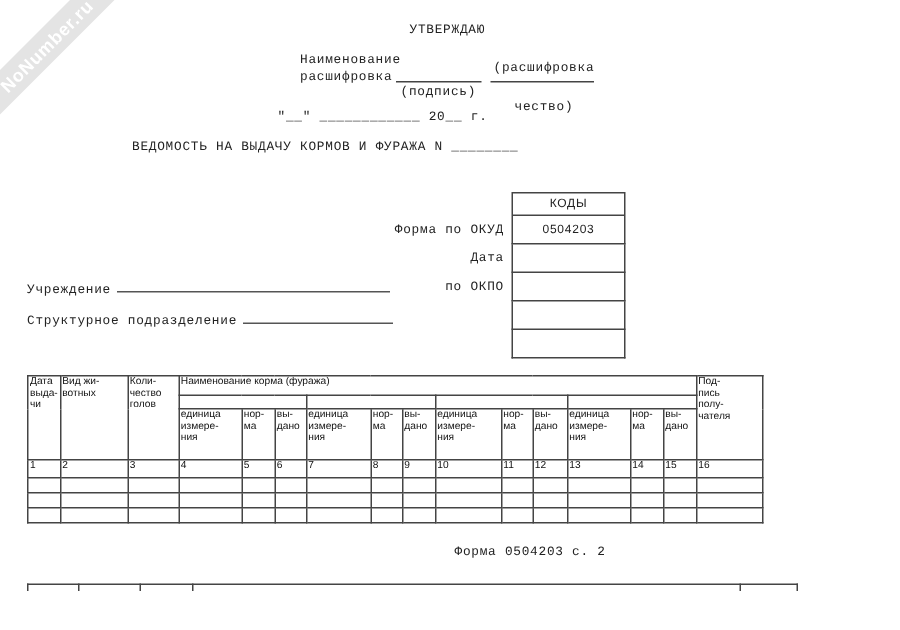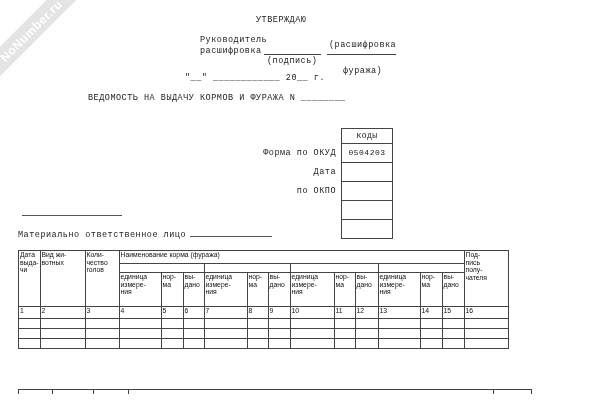--- a/index.html
+++ b/index.html
@@ -12,21 +12,21 @@
   .rule{border-top:1px solid #444;height:0;}
   .fill{display:inline-block;border-bottom:1px solid #555;height:8px;vertical-align:baseline;margin-left:4px;}
 
   
   .wm{position:absolute;left:-30px;top:20px;width:122px;height:21px;background:#e4e4e4;
       transform:rotate(-45deg);display:flex;align-items:center;justify-content:center;}
   .wm span{color:#ffffff;font-family:"Liberation Sans",sans-serif;font-weight:bold;
       font-size:12px;letter-spacing:0.5px;}
 
   
-  .codes{position:absolute;left:341px;top:128px;width:52px;font-family:Liberation Mono, monospace;}
+  .codes{position:absolute;left:341px;top:128px;width:76px;font-family:Liberation Sans, sans-serif;}
   .codes-h{border:1px solid #444;height:14px;line-height:14px;text-align:center;font-size:8px;letter-spacing:0.5px;}
   .codes-r{border:1px solid #444;border-top:none;height:18px;line-height:18px;text-align:center;font-size:8px;letter-spacing:0.5px;}
 
   
   .grid{position:absolute;left:18px;top:250px;border-collapse:collapse;table-layout:fixed;
         font-family:"Liberation Sans",sans-serif;font-size:6.8px;color:#111;}
   .grid td{border:1px solid #444;padding:0 1px;vertical-align:top;line-height:7.6px;
         overflow:hidden;text-align:left;}
   .prewrap{white-space:pre-line;}
   tr.blankrow td{height:8px;}
@@ -39,50 +39,50 @@
 </style>
 </head>
 <body>
 
 <div class="page">
 
   <div class="wm">
     <span>NoNumber.ru</span>
   </div>
 
-  <div class="mono abs" style="left:256px;top:15px">УТВЕРЖДАЮ</div>
-  <div class="mono abs" style="left:200px;top:35px">Руководитель</div>
+  <div class="mono abs" style="left:273px;top:15px">УТВЕРЖДАЮ</div>
+  <div class="mono abs" style="left:200px;top:35px">Наименование</div>
   <div class="mono abs" style="left:200px;top:46px">расшифровка</div>
   <div class="rule abs" style="left:264px;top:54px;width:57px"></div>
   <div class="rule abs" style="left:327px;top:54px;width:69px"></div>
   <div class="mono abs" style="left:267px;top:56px">(подпись)</div>
   <div class="mono abs" style="left:329px;top:40px">(расшифровка</div>
-  <div class="mono abs" style="left:343px;top:66px">фуража)</div>
+  <div class="mono abs" style="left:343px;top:66px">чество)</div>
   <div class="mono abs" style="left:185px;top:73px">"__" ____________ 20__ г.</div>
 
   <div class="mono abs" style="left:88px;top:93px">ВЕДОМОСТЬ НА ВЫДАЧУ КОРМОВ И ФУРАЖА N ________</div>
 
   <div class="mono abs lblr" style="left:237px;top:148px;width:99px">Форма по ОКУД</div>
   <div class="mono abs lblr" style="left:237px;top:167px;width:99px">Дата</div>
   <div class="mono abs lblr" style="left:237px;top:186px;width:99px">по ОКПО</div>
 
   <div class="codes">
     <div class="codes-h">КОДЫ</div>
     <div class="codes-r">0504203</div>
     <div class="codes-r"></div>
     <div class="codes-r"></div>
     <div class="codes-r"></div>
     <div class="codes-r"></div>
   </div>
 
+  <div class="mono abs" style="left:18px;top:186px">
+    <span>Учреждение</span><span class="fill" style="width:182px"></span>
+  </div>
   <div class="mono abs" style="left:18px;top:207px">
-    <span class="fill" style="width:100px"></span>
-  </div>
-  <div class="mono abs" style="left:18px;top:228px">
-    <span>Материально ответственное лицо</span><span class="fill" style="width:82px"></span>
+    <span>Структурное подразделение</span><span class="fill" style="width:100px"></span>
   </div>
 
   <table class="grid">
     <colgroup>
       <col style="width:21px">
         <col style="width:45px">
         <col style="width:34px">
       <col style="width:42px">
         <col style="width:22px">
         <col style="width:21px">
@@ -217,20 +217,21 @@
           <td></td>
           <td></td>
           <td></td>
           <td></td>
           <td></td>
           <td></td>
     </tr>
   </tbody>
     </table>
 
+  <div class="mono abs" style="left:303px;top:363px">Форма 0504203 с. 2</div>
 
   <div class="rule abs" style="left:18px;top:389px;width:514px;border-top-width:1.5px"></div>
   <div class="tick" style="left:18px;top:389px"></div>
   <div class="tick" style="left:52px;top:389px"></div>
   <div class="tick" style="left:93px;top:389px"></div>
   <div class="tick" style="left:128px;top:389px"></div>
   <div class="tick" style="left:493px;top:389px"></div>
   <div class="tick" style="left:531px;top:389px"></div>
 
 </div>

